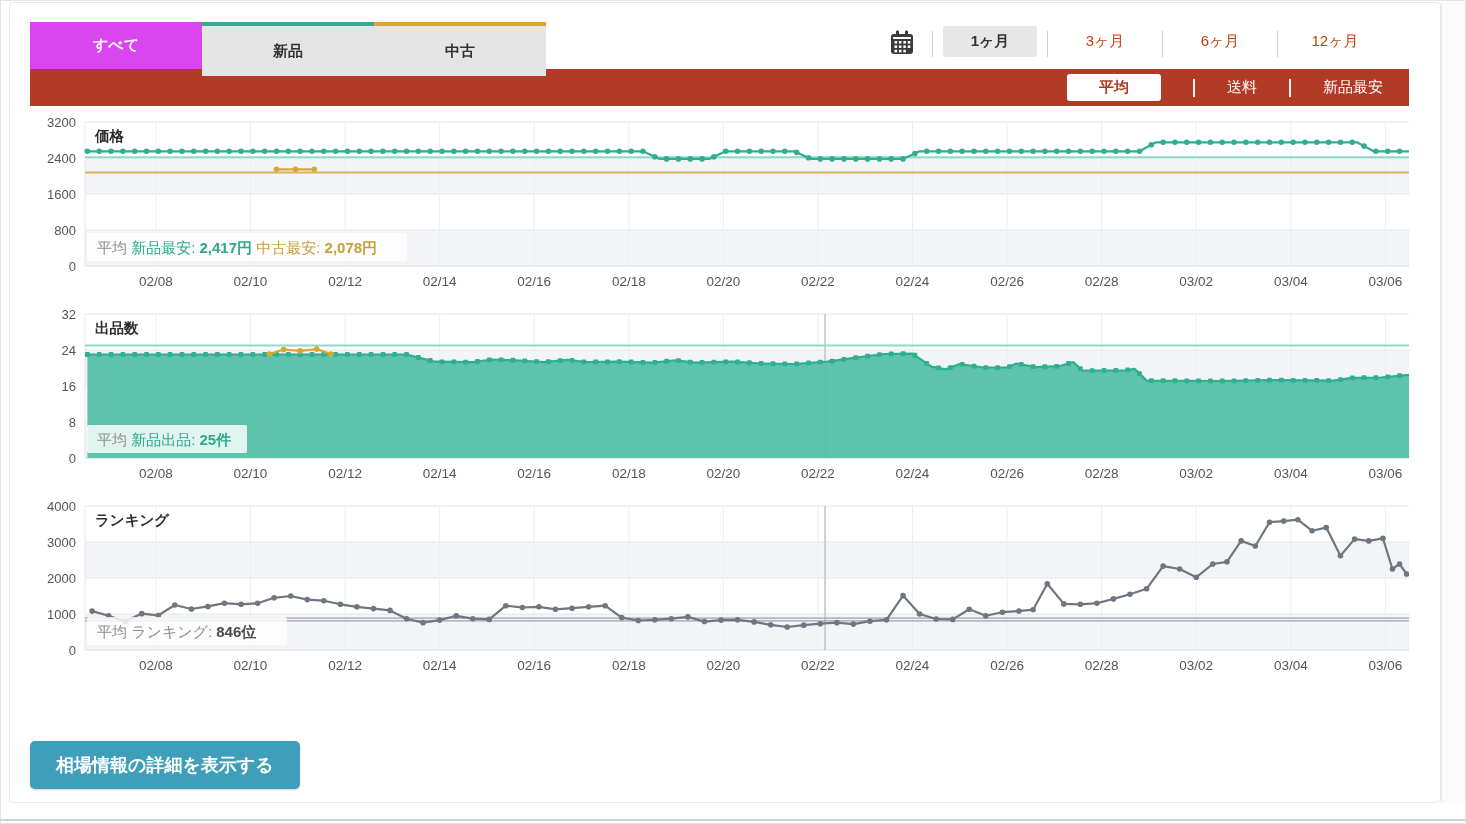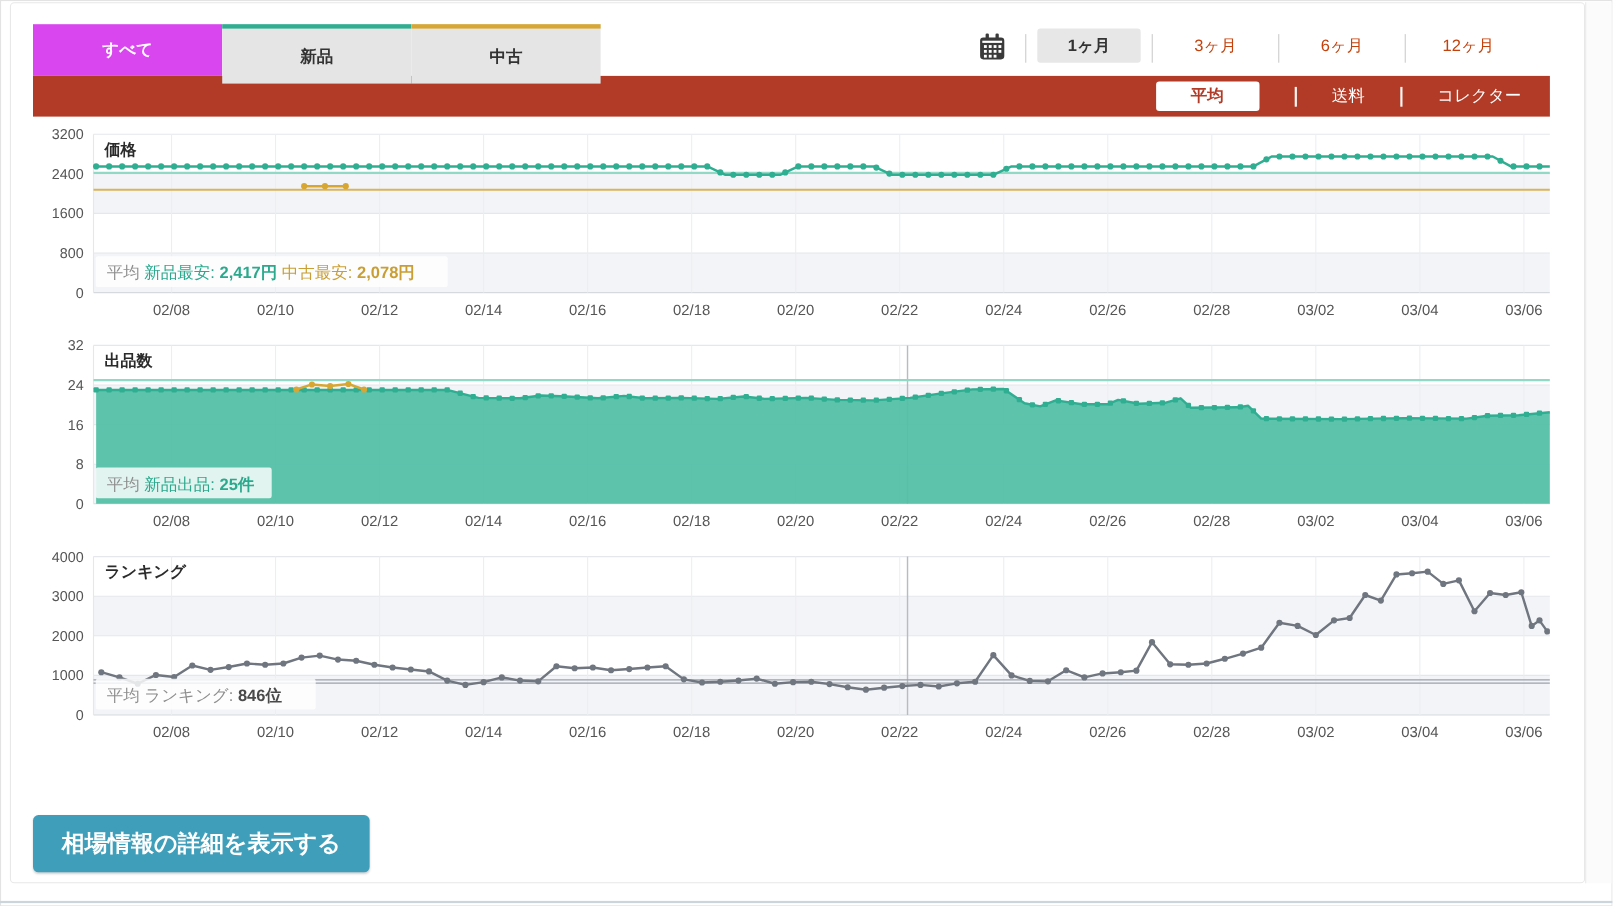--- a/index.html
+++ b/index.html
@@ -38,21 +38,21 @@
           box-sizing:border-box;z-index:2;}
   .avg-pill{background:#fff;color:#b13b27;font-size:15px;font-weight:bold;
             padding:4px 32px;border-radius:3px;cursor:pointer;}
   .red-sep{width:2px;height:18px;background:#fff;margin:0 32px;opacity:.95;}
   .red-link{color:#fff;font-size:15px;font-weight:normal;cursor:pointer;}
 
   .chart-block{position:absolute;left:30px;width:1379px;height:192px;}
   .chart-block svg{display:block;}
 
   .details-btn{position:absolute;top:741px;left:30px;background:#3f9fba;color:#fff;
-               font-size:21px;font-weight:bold;border:none;border-radius:5px;
+               font-size:18px;font-weight:bold;border:none;border-radius:5px;
                padding:12px 26px;cursor:pointer;box-shadow:0 1px 2px rgba(0,0,0,.18);
                font-family:inherit;}
 </style>
 </head>
 <body>
 
 <div class="page-frame"></div>
 <div class="card"></div>
 <div class="right-gutter"></div>
 <div class="bottom-line"></div>
@@ -93,21 +93,21 @@
   <div class="period">6ヶ月</div>
   <div class="sep"></div>
   <div class="period">12ヶ月</div>
 </div>
 
 <div class="redbar">
   <div class="avg-pill">平均</div>
   <div class="red-sep"></div>
   <div class="red-link">送料</div>
   <div class="red-sep"></div>
-  <div class="red-link">コレクター</div>
+  <div class="red-link">新品最安</div>
 </div>
 
 <div class="chart-block" style="top:114px;">
   <svg id="chart0" width="1379" height="192">
       <rect x="55" y="44" width="1324" height="36" fill="#f3f4f7"></rect>
       <rect x="55" y="116" width="1324" height="36" fill="#f3f4f7"></rect>
       <line x1="55" y1="152" x2="1379" y2="152" stroke="#d6dade" stroke-width="1"></line>
       <text x="46" y="156.5" text-anchor="end" font-size="13" fill="#555">0</text>
       <line x1="55" y1="116" x2="1379" y2="116" stroke="#e4e7eb" stroke-width="1"></line>
       <text x="46" y="120.5" text-anchor="end" font-size="13" fill="#555">800</text>

